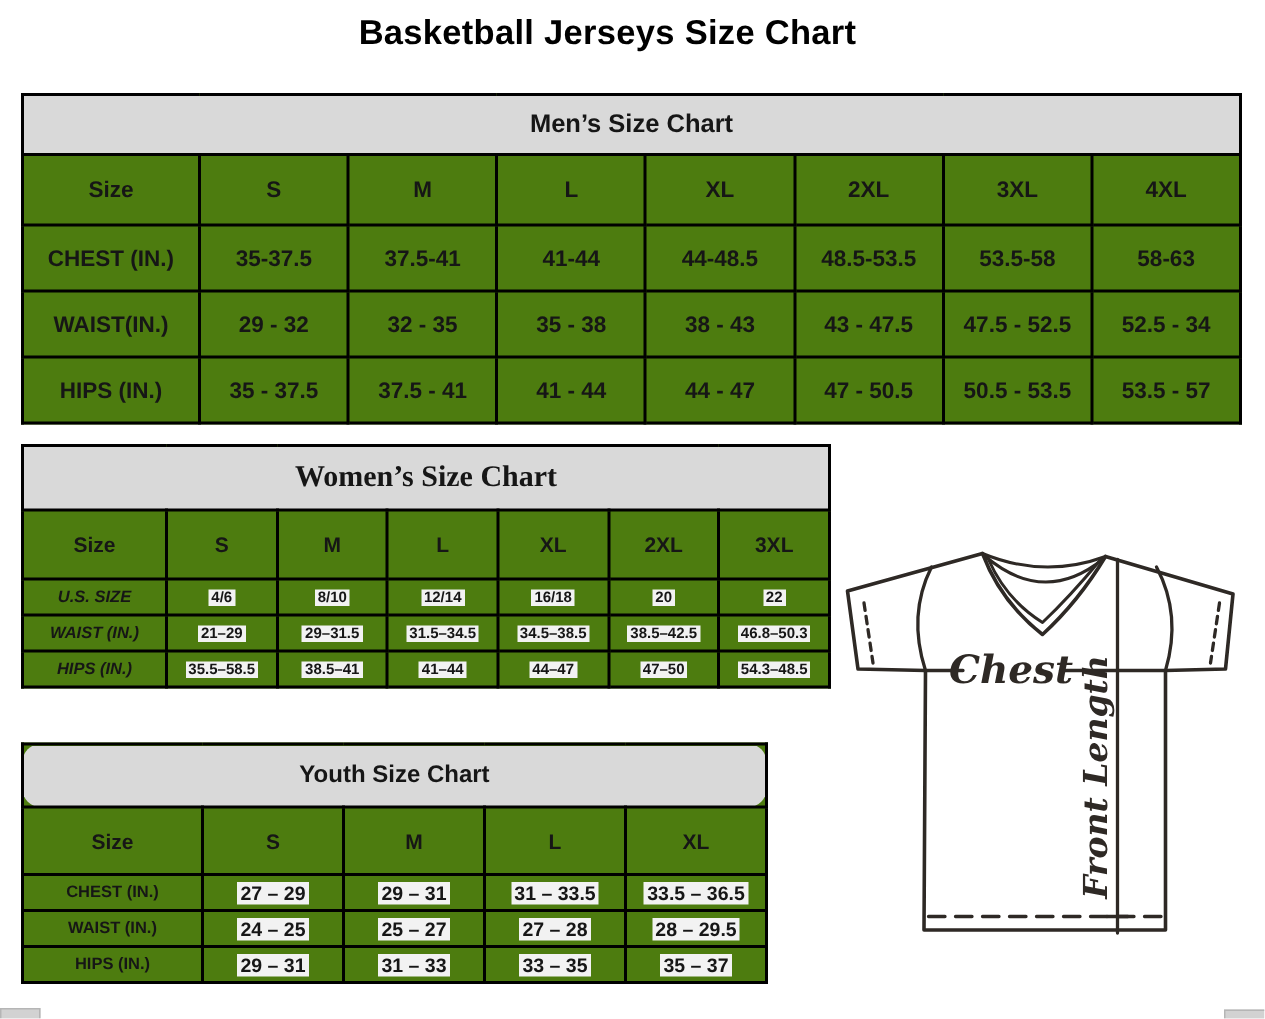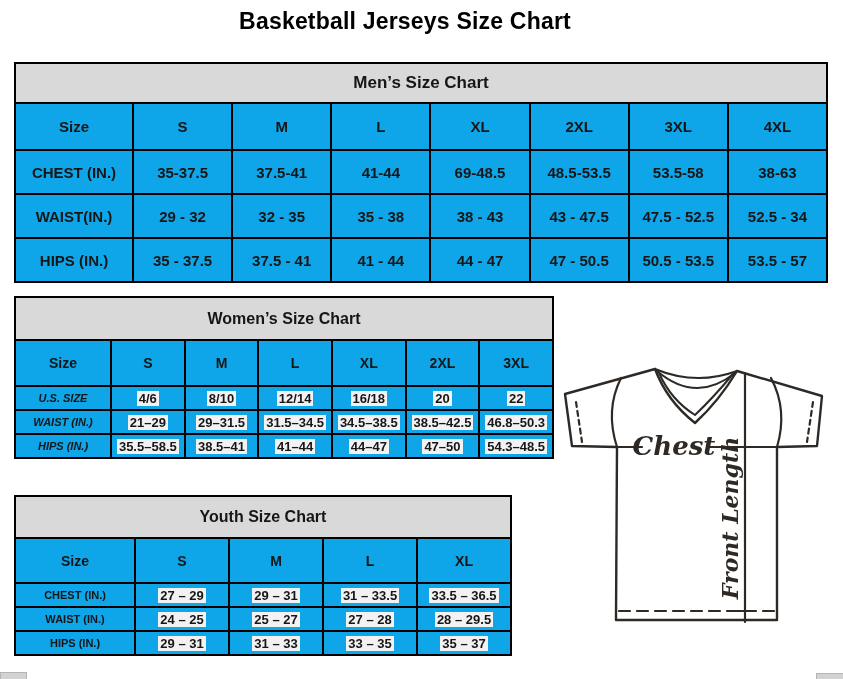--- a/index.html
+++ b/index.html
@@ -1,38 +1,38 @@
 <!DOCTYPE html>
 <html><head>
 <meta charset="utf-8">
 <style>
   html,body{margin:0;padding:0;background:#fff;}
   .stage{position:relative;width:843px;height:679px;background:#fff;overflow:hidden;
          font-family:"Liberation Sans",sans-serif;color:#111;}
   .page-title{position:absolute;top:8px;left:0;width:810px;text-align:center;
               font-size:23px;font-weight:bold;letter-spacing:.2px;color:#000;}
-  table.t{position:absolute;border-collapse:collapse;table-layout:fixed;background:#0ea5e9;}
+  table.t{position:absolute;border-collapse:collapse;table-layout:fixed;background:#4d7c0f;}
   table.t th,table.t td{border:2px solid #000;text-align:center;vertical-align:middle;
               font-weight:bold;padding:0;color:#161616;overflow:hidden;white-space:nowrap;}
   tr.band th{background:#d9d9d9;}
   
   .mens{left:14px;top:62px;width:814px;}
   .mens tr.band th{height:38px;font-size:17px;}
   .mens tr.head th{height:45px;font-size:15px;}
   .mens td{height:42px;font-size:15px;}
   
   .womens{left:14px;top:296px;width:540px;}
   .womens th,.womens td{border-width:1.5px;}
-  .womens tr.band th{height:41px;font-size:16px;}
+  .womens tr.band th{height:41px;font-size:20px;font-family:Liberation Serif, serif;}
   .womens tr.head th{height:44px;font-size:14px;}
-  .womens td{height:22px;font-size:13px;}
+  .womens td{height:22px;font-size:10px;}
   .womens td.lbl{font-size:11px;font-style:italic;}
   
   .youth{left:14px;top:495px;width:498px;}
-  .youth th,.youth td{border-width:1.5px;}
+  .youth th,.youth td{border-width:1.5px;border-radius:12px;}
   .youth tr.band th{height:40px;font-size:16px;}
   .youth tr.head th{height:43px;font-size:14px;}
   .youth td{height:22px;font-size:13px;}
   .youth td.lbl{font-size:11px;}
   .hl{background:#f2f2f2;padding:0 2px;}
   
   .jersey{position:absolute;left:555px;top:356px;width:286px;height:276px;}
   .jersey path,.jersey line{fill:none;stroke:#2e2925;stroke-linecap:round;stroke-linejoin:round;}
   .jersey text{fill:#2e2925;font-family:"DejaVu Serif","Liberation Serif",serif;
                font-style:italic;font-weight:bold;}
@@ -71,24 +71,24 @@
       <th>XL</th>
       <th>2XL</th>
       <th>3XL</th>
       <th>4XL</th>
     </tr>
     <tr>
       <td class="lbl">CHEST (IN.)</td>
       <td>35-37.5</td>
       <td>37.5-41</td>
       <td>41-44</td>
-      <td>69-48.5</td>
+      <td>44-48.5</td>
       <td>48.5-53.5</td>
       <td>53.5-58</td>
-      <td>38-63</td>
+      <td>58-63</td>
     </tr>
     <tr>
       <td class="lbl">WAIST(IN.)</td>
       <td>29 - 32</td>
       <td>32 - 35</td>
       <td>35 - 38</td>
       <td>38 - 43</td>
       <td>43 - 47.5</td>
       <td>47.5 - 52.5</td>
       <td>52.5 - 34</td>

